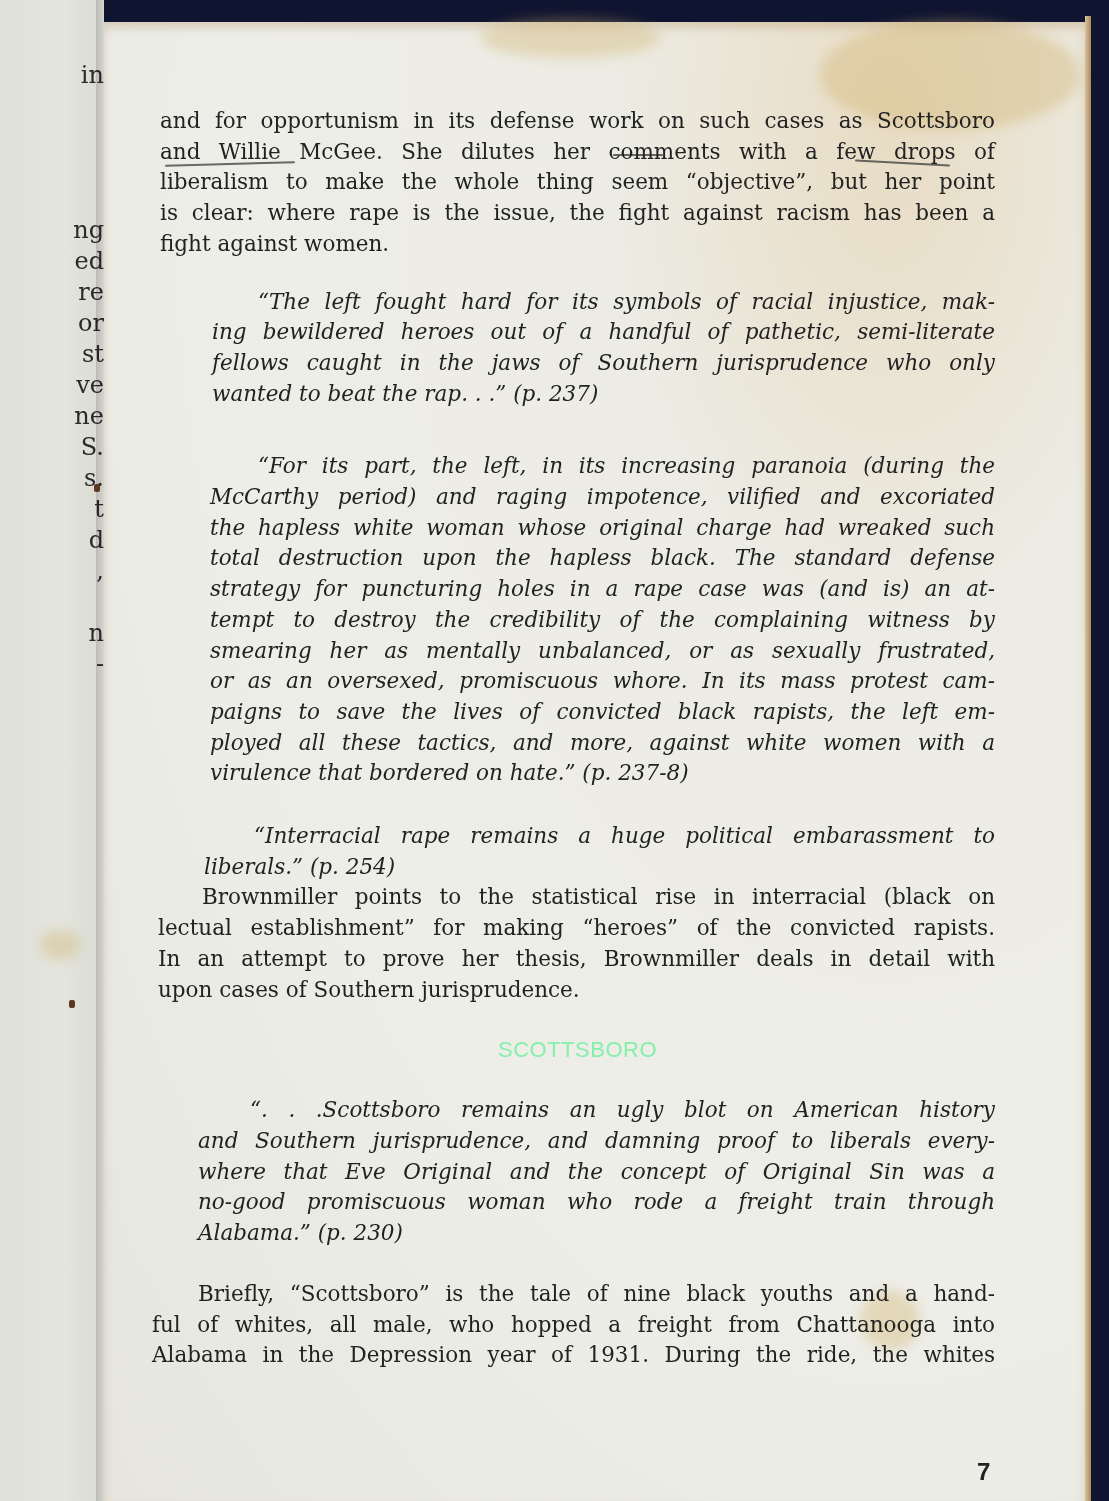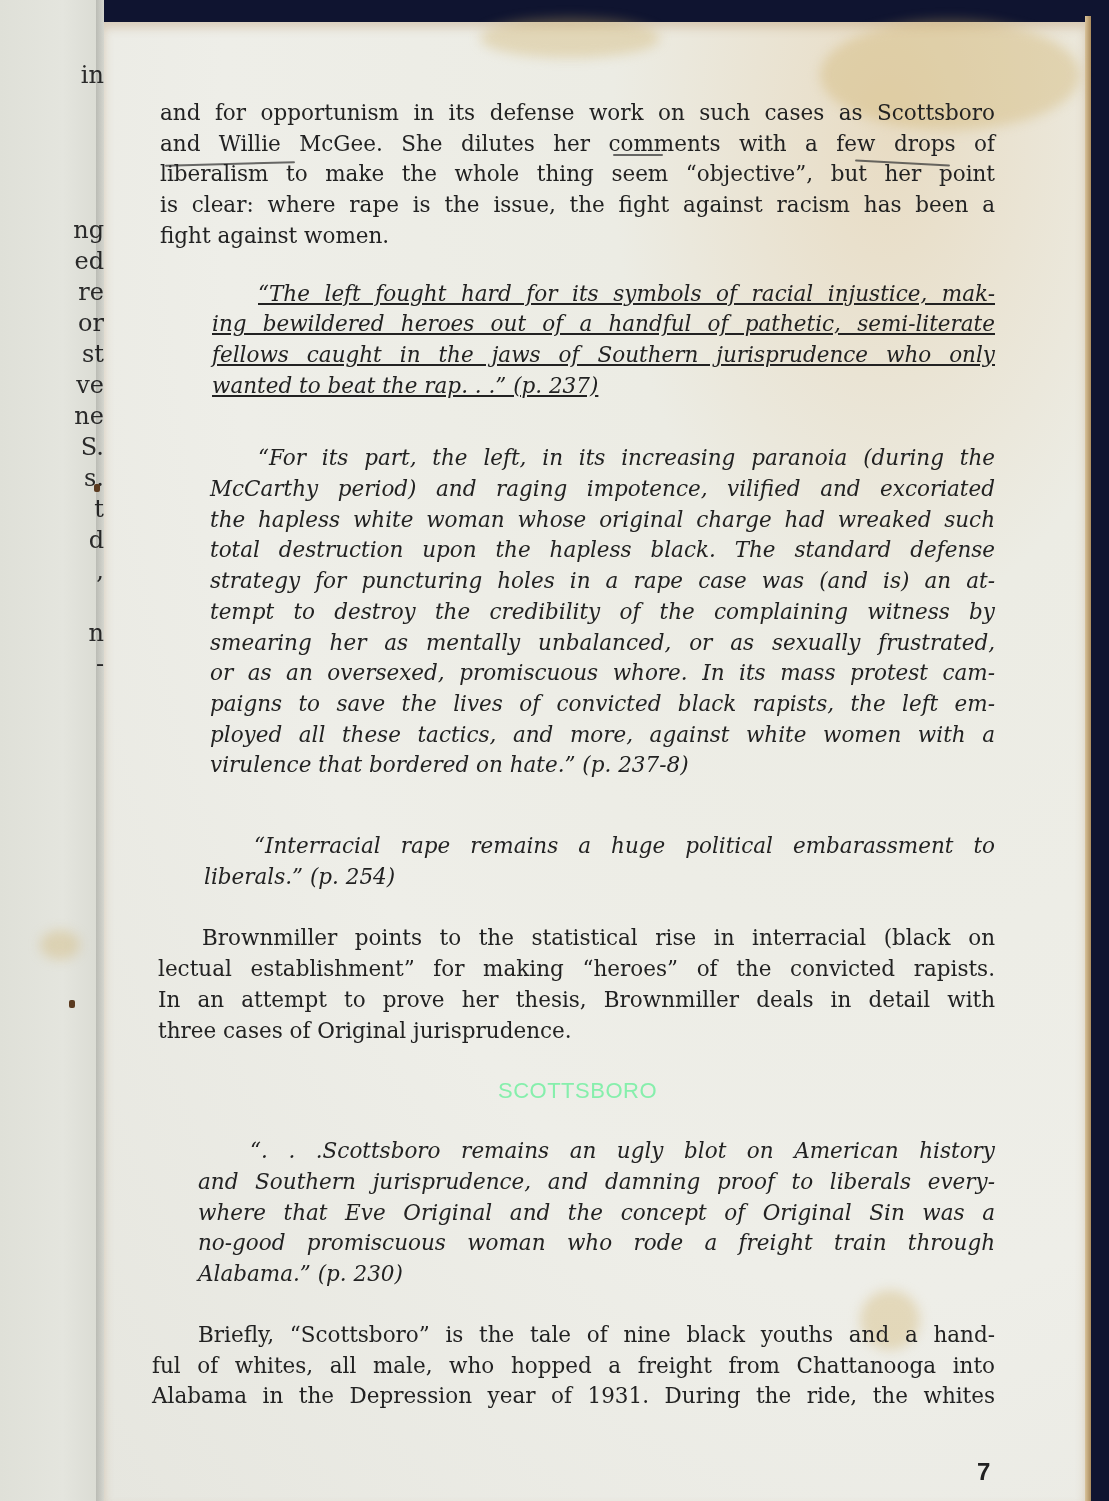--- a/index.html
+++ b/index.html
@@ -178,59 +178,59 @@
 
 <div class="staple" style="left:94px;top:484px;"></div>
 <div class="staple" style="left:69px;top:1000px;"></div>
 
 <div class="pencil-mark" style="left:165px;top:163px;width:130px;transform:rotate(-1.5deg);"></div>
 <div class="pencil-mark" style="left:613px;top:154px;width:50px;"></div>
 <div class="pencil-mark" style="left:855px;top:162px;width:95px;transform:rotate(3deg);"></div>
 
 <div class="content">
 
-  <div class="para" style="margin-top:0;">
+  <div class="para" style="margin-top:8px;">
     <span class="line">and for opportunism in its defense work on such cases as Scottsboro</span>
     <span class="line">and Willie McGee. She dilutes her comments with a few drops of</span>
     <span class="line">liberalism to make the whole thing seem “objective”, but her point</span>
     <span class="line">is clear: where rape is the issue, the fight against racism has been a</span>
     <span class="line last">fight against women.</span>
   </div>
 
-  <div class="quote" style="margin-top:27px; margin-left:52px;text-decoration:underline;">
+  <div class="quote" style="margin-top:27px; margin-left:52px;">
     <span class="line" style="padding-left:46px;">“The left fought hard for its symbols of racial injustice, mak-</span>
     <span class="line">ing bewildered heroes out of a handful of pathetic, semi-literate</span>
     <span class="line">fellows caught in the jaws of Southern jurisprudence who only</span>
     <span class="line last">wanted to beat the rap. . .” (p. 237)</span>
   </div>
 
   <div class="quote" style="margin-top:42px; margin-left:50px;">
     <span class="line" style="padding-left:48px;">“For its part, the left, in its increasing paranoia (during the</span>
     <span class="line">McCarthy period) and raging impotence, vilified and excoriated</span>
     <span class="line">the hapless white woman whose original charge had wreaked such</span>
     <span class="line">total destruction upon the hapless black. The standard defense</span>
     <span class="line">strategy for puncturing holes in a rape case was (and is) an at-</span>
     <span class="line">tempt to destroy the credibility of the complaining witness by</span>
     <span class="line">smearing her as mentally unbalanced, or as sexually frustrated,</span>
     <span class="line">or as an oversexed, promiscuous whore. In its mass protest cam-</span>
     <span class="line">paigns to save the lives of convicted black rapists, the left em-</span>
     <span class="line">ployed all these tactics, and more, against white women with a</span>
     <span class="line last">virulence that bordered on hate.” (p. 237-8)</span>
   </div>
 
-  <div class="quote" style="margin-top:50px; margin-left:44px;font-style:italic;">
+  <div class="quote" style="margin-top:32px; margin-left:44px;font-style:italic;">
     <span class="line" style="padding-left:50px;">“Interracial rape remains a huge political embarassment to</span>
     <span class="line last">liberals.” (p. 254)</span>
   </div>
 
-  <div class="para" style="margin-top:31px; margin-left:-2px;">
+  <div class="para" style="margin-left:-2px;">
     <span class="line" style="padding-left:44px;">Brownmiller points to the statistical rise in interracial (black on</span>
     <span class="line">lectual establishment” for making “heroes” of the convicted rapists.</span>
     <span class="line">In an attempt to prove her thesis, Brownmiller deals in detail with</span>
-    <span class="line last">three cases of Original jurisprudence.</span>
+    <span class="line last">upon cases of Southern jurisprudence.</span>
   </div>
 
   <div class="heading" style="margin-top:32px;">SCOTTSBORO</div>
 
   <div class="quote" style="margin-top:32px; margin-left:38px;">
     <span class="line" style="padding-left:52px;">“. . .Scottsboro remains an ugly blot on American history</span>
     <span class="line">and Southern jurisprudence, and damning proof to liberals every-</span>
     <span class="line">where that Eve Original and the concept of Original Sin was a</span>
     <span class="line">no-good promiscuous woman who rode a freight train through</span>
     <span class="line last">Alabama.” (p. 230)</span>

